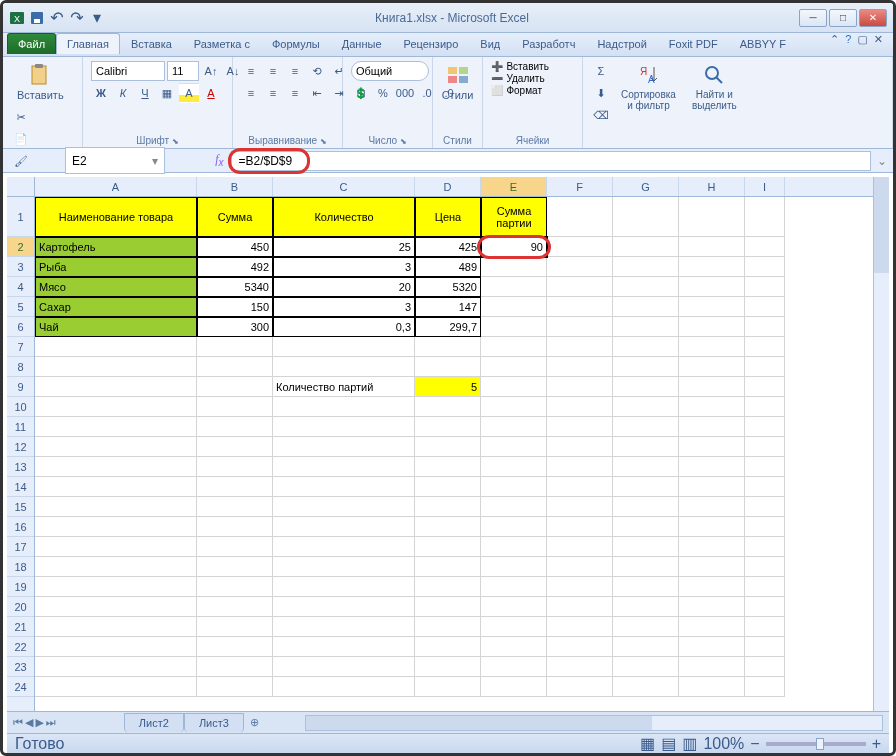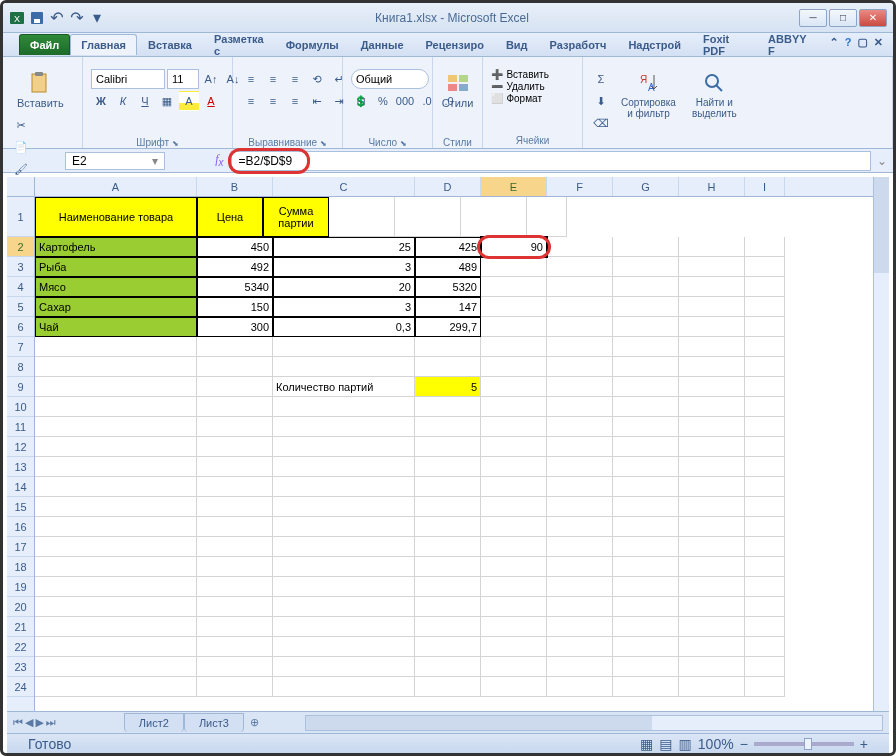--- a/index.html
+++ b/index.html
@@ -8,41 +8,41 @@
 
 .titlebar { height:30px; background:linear-gradient(#e8eff8,#d6e3f3); display:flex; align-items:center; padding:0 6px; border-bottom:1px solid #9fb8d7; }
 .qat { display:flex; gap:4px; align-items:center; }
 .qat .qicon { width:16px; height:16px; display:flex; align-items:center; justify-content:center; color:#3b5b8a; }
 .title { flex:1; text-align:center; font-size:12px; color:#4a6a94; }
 .winbtns { display:flex; gap:2px; }
 .winbtns div { width:28px; height:18px; border:1px solid #8aa3c6; background:linear-gradient(#f3f7fc,#dae6f5); border-radius:2px; display:flex; align-items:center; justify-content:center; font-size:10px; color:#334; cursor:pointer; }
 .winbtns .close { background:linear-gradient(#e98a83,#c94b40); color:#fff; }
 
 
-.tabs { height:24px; background:linear-gradient(#e6eefb,#d3e0f3); display:flex; align-items:center; padding-left:16px; border-bottom:1px solid #9fb8d7; font-size:11px;font-weight:bold; }
+.tabs { height:24px; background:linear-gradient(#e6eefb,#d3e0f3); display:flex; align-items:flex-start; padding-left:4px; border-bottom:1px solid #9fb8d7; font-size:11px; }
 .tabs .ftab { padding:4px 10px; color:#3b5b8a; cursor:pointer; border:1px solid transparent; border-bottom:none; }
 .tabs .ftab.file { background:linear-gradient(#2f8a3a,#1d6b28); color:#fff; border-radius:3px 3px 0 0; border-color:#1c5a25; }
 .tabs .ftab.active { background:#eef3fb; border-color:#9fb8d7; border-radius:3px 3px 0 0; }
 .tabs .help { margin-left:auto; display:flex; gap:6px; padding:0 10px 4px; color:#3b5b8a; }
 
 
 .ribbon { height:92px; background:#eef3fb; border-bottom:1px solid #9fb8d7; display:flex; font-size:11px; }
-.group { border-right:1px solid #c9d7ec; padding:12px 8px 2px; display:flex; flex-direction:column; justify-content:space-between;gap:24px; }
+.group { border-right:1px solid #c9d7ec; padding:4px 8px 2px; display:flex; flex-direction:column; justify-content:space-between;gap:24px; }
 .gctrls { display:flex; gap:4px; flex-wrap:wrap; align-items:flex-start; }
 .glabel { text-align:center; color:#5a7aa5; font-size:10px; padding-top:2px; }
 .bigbtn { display:flex; flex-direction:column; align-items:center; gap:2px; padding:2px 6px; cursor:pointer; color:#3b5b8a; }
 .bigbtn .bicon { width:24px; height:24px; }
 .smallrow { display:flex; gap:2px; }
 .smallbtn { width:20px; height:20px; border:1px solid transparent; display:flex; align-items:center; justify-content:center; cursor:pointer; color:#3b5b8a; font-size:11px; }
 .sel { height:20px; border:1px solid #abc0dd; background:#fff; font-size:11px; padding:0 4px; }
 .dlaunch { font-size:8px; color:#5a7aa5; align-self:flex-end; cursor:pointer; }
 
 
 .namebar { height:24px; background:#e6eefb; border-bottom:1px solid #9fb8d7; display:flex; align-items:center; font-size:12px; }
-.namebox { width:100px; height:18px; border:1px solid #abc0dd; background:#fff; margin:0 6px 0 62px; padding:0 6px; display:flex; align-items:center; }
+.namebox { width:100px; height:27px; border:1px solid #abc0dd; background:#fff; margin:0 6px 0 62px; padding:0 6px; display:flex; align-items:center; }
 .fxbtns { display:flex; gap:4px; padding:0 6px; color:#5a7aa5; }
 .fx { font-style:italic; font-family:'Times New Roman',serif; color:#8b5cf6; padding:0 8px; }
 .formula { flex:1; height:20px; border:1px solid #abc0dd; background:#fff; padding:0 6px; display:flex; align-items:center; position:relative; }
 .circ-formula { position:absolute; left:-4px; top:-4px; width:82px; height:26px; border:3px solid #d33; border-radius:12px; pointer-events:none; }
 
 
 .gridwrap { position:absolute; top:174px; bottom:42px; left:4px; right:4px; overflow:hidden; display:flex; }
 .rownums { width:28px; background:#e6eefb; border-right:1px solid #9fb8d7; }
 .rownums div { height:20px; border-bottom:1px solid #c9d7ec; font-size:11px; color:#3b5b8a; display:flex; align-items:center; justify-content:center; }
 .rownums .corner { height:20px; background:#e6eefb; border-bottom:1px solid #9fb8d7; }
@@ -68,21 +68,21 @@
 .noborder .cell { border:none; border-right:1px solid #d4d4d4; border-bottom:1px solid #d4d4d4; }
 
 
 .sheetbar { position:absolute; bottom:20px; left:4px; right:4px; height:22px; background:#d9e5f5; border-top:1px solid #9fb8d7; display:flex; align-items:center; font-size:11px; }
 .navs { display:flex; gap:2px; padding:0 6px; color:#5a7aa5; }
 .stab { padding:3px 14px; background:#fff; border:1px solid #9fb8d7; border-bottom:none; border-radius:0 0 4px 4px; margin-top:-1px; cursor:pointer; color:#3b5b8a; }
 .stab.act { background:#fff; font-weight:bold; color:#2a4a7a;margin-top:44px; }
 .stab.inact { background:#d3e0f3; }
 .hscroll { flex:1; height:16px; background:#e6eefb; border:1px solid #abc0dd; margin:0 6px 0 40px; position:relative; }
 .hscroll .thumb { position:absolute; left:0; width:60%; height:100%; background:#cddaee; }
-.statusbar { position:absolute; bottom:0; left:4px; right:4px; height:20px; background:linear-gradient(#dbe6f6,#c8d8ef); border-top:1px solid #9fb8d7; display:flex; align-items:center; font-size:14px; padding:0 21px; color:#3b5b8a; }
+.statusbar { position:absolute; bottom:0; left:4px; right:4px; height:20px; background:linear-gradient(#dbe6f6,#c8d8ef); border-top:1px solid #9fb8d7; display:flex; align-items:center; font-size:16px; padding:0 8px; color:#3b5b8a; }
 .zoom { margin-left:auto; display:flex; gap:6px; align-items:center; }
 .slider { width:100px; height:4px; background:#aac; position:relative; }
 .slider .th { position:absolute; left:50%; top:-4px; width:8px; height:12px; background:#eef3fb; border:1px solid #8aa3c6; }
 
 .vscroll { width:16px; background:#e6eefb; border-left:1px solid #abc0dd; position:relative; }
 .vscroll .thumb { position:absolute; top:0; width:100%; height:18%; background:#cddaee; }
 
 svg { display:block; }
 </style>
 </head>
@@ -339,20 +339,22 @@
       <div class="cE act">E</div>
       <div class="cF">F</div>
       <div class="cG">G</div>
       <div class="cH">H</div>
       <div class="cI">I</div>
     </div>
     <div class="cells">
 
       <div class="row hdr-row">
         <div class="cell cA">Наименование товара</div>
+        <div class="cell cB">Сумма</div>
+        <div class="cell cC">Количество</div>
         <div class="cell cD">Цена</div>
         <div class="cell cE">Сумма партии</div>
         <div class="cell cF" style="background:none;border:none;border-right:1px solid #d4d4d4;border-bottom:1px solid #d4d4d4"></div>
         <div class="cell cG" style="background:none;border:none;border-right:1px solid #d4d4d4;border-bottom:1px solid #d4d4d4"></div>
         <div class="cell cH" style="background:none;border:none;border-right:1px solid #d4d4d4;border-bottom:1px solid #d4d4d4"></div>
         <div class="cell cI" style="background:none;border:none;border-right:1px solid #d4d4d4;border-bottom:1px solid #d4d4d4"></div>
       </div>
 
       <div class="row drow">
         <div class="cell cA">Картофель</div>

